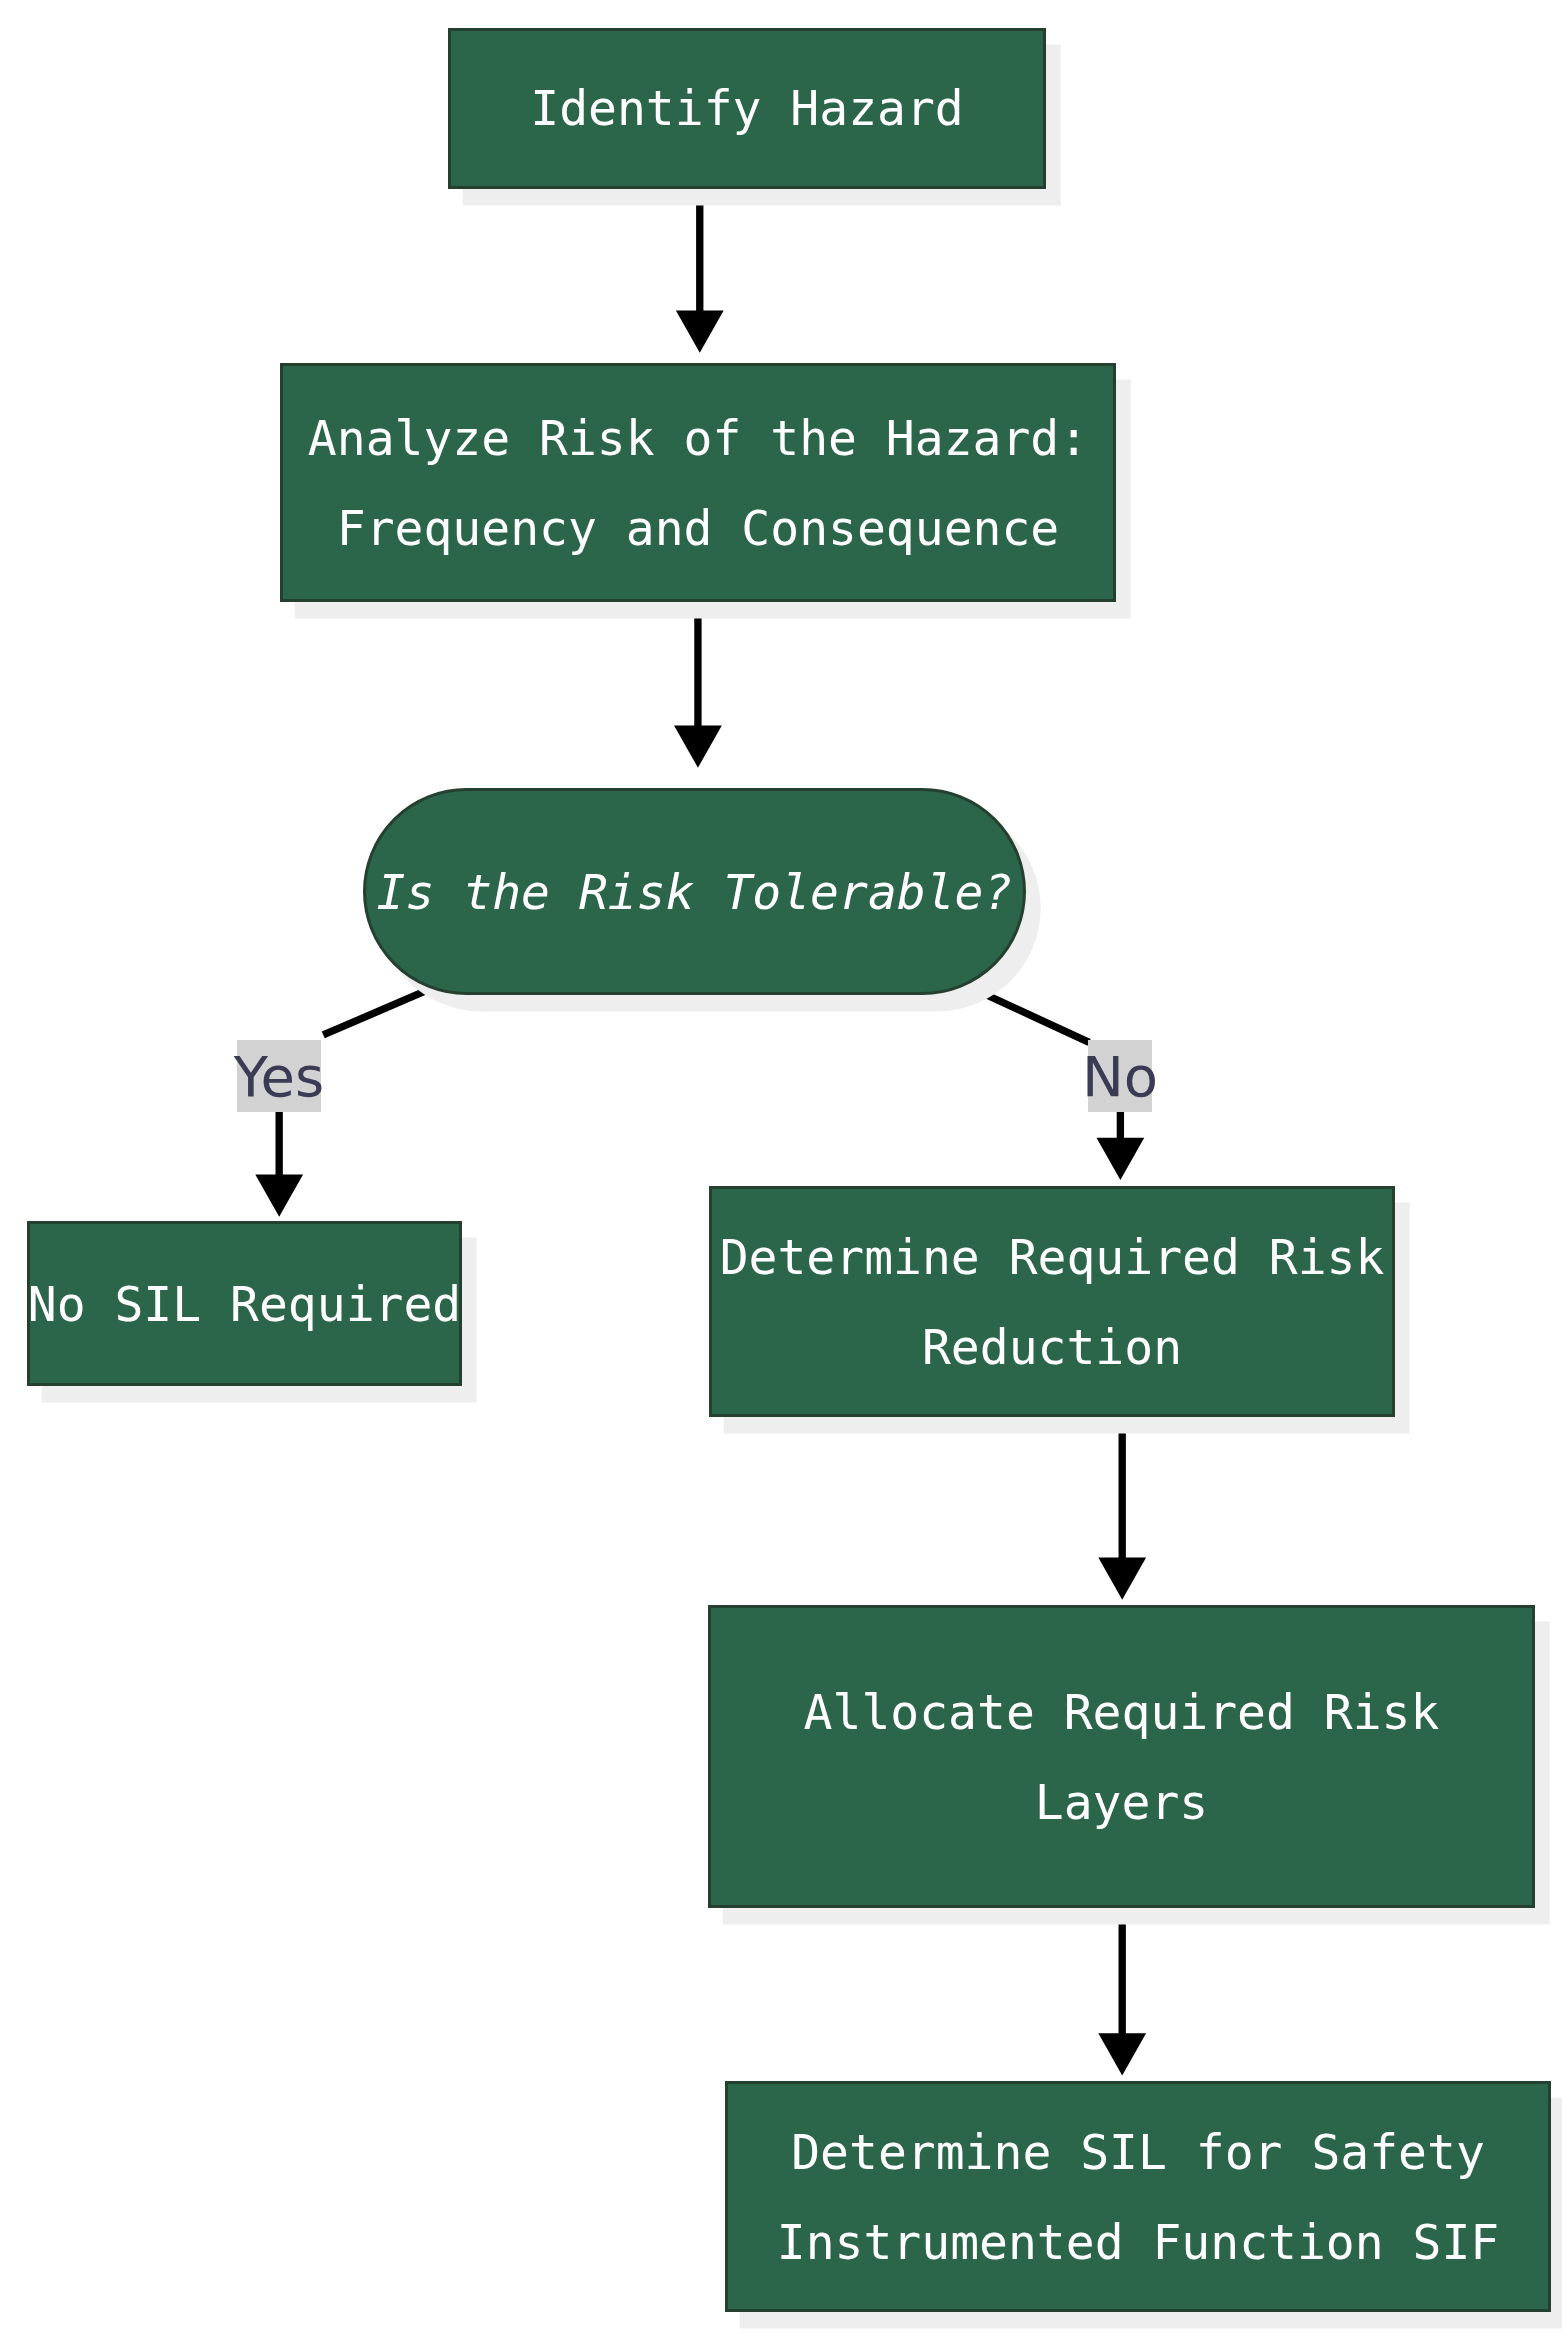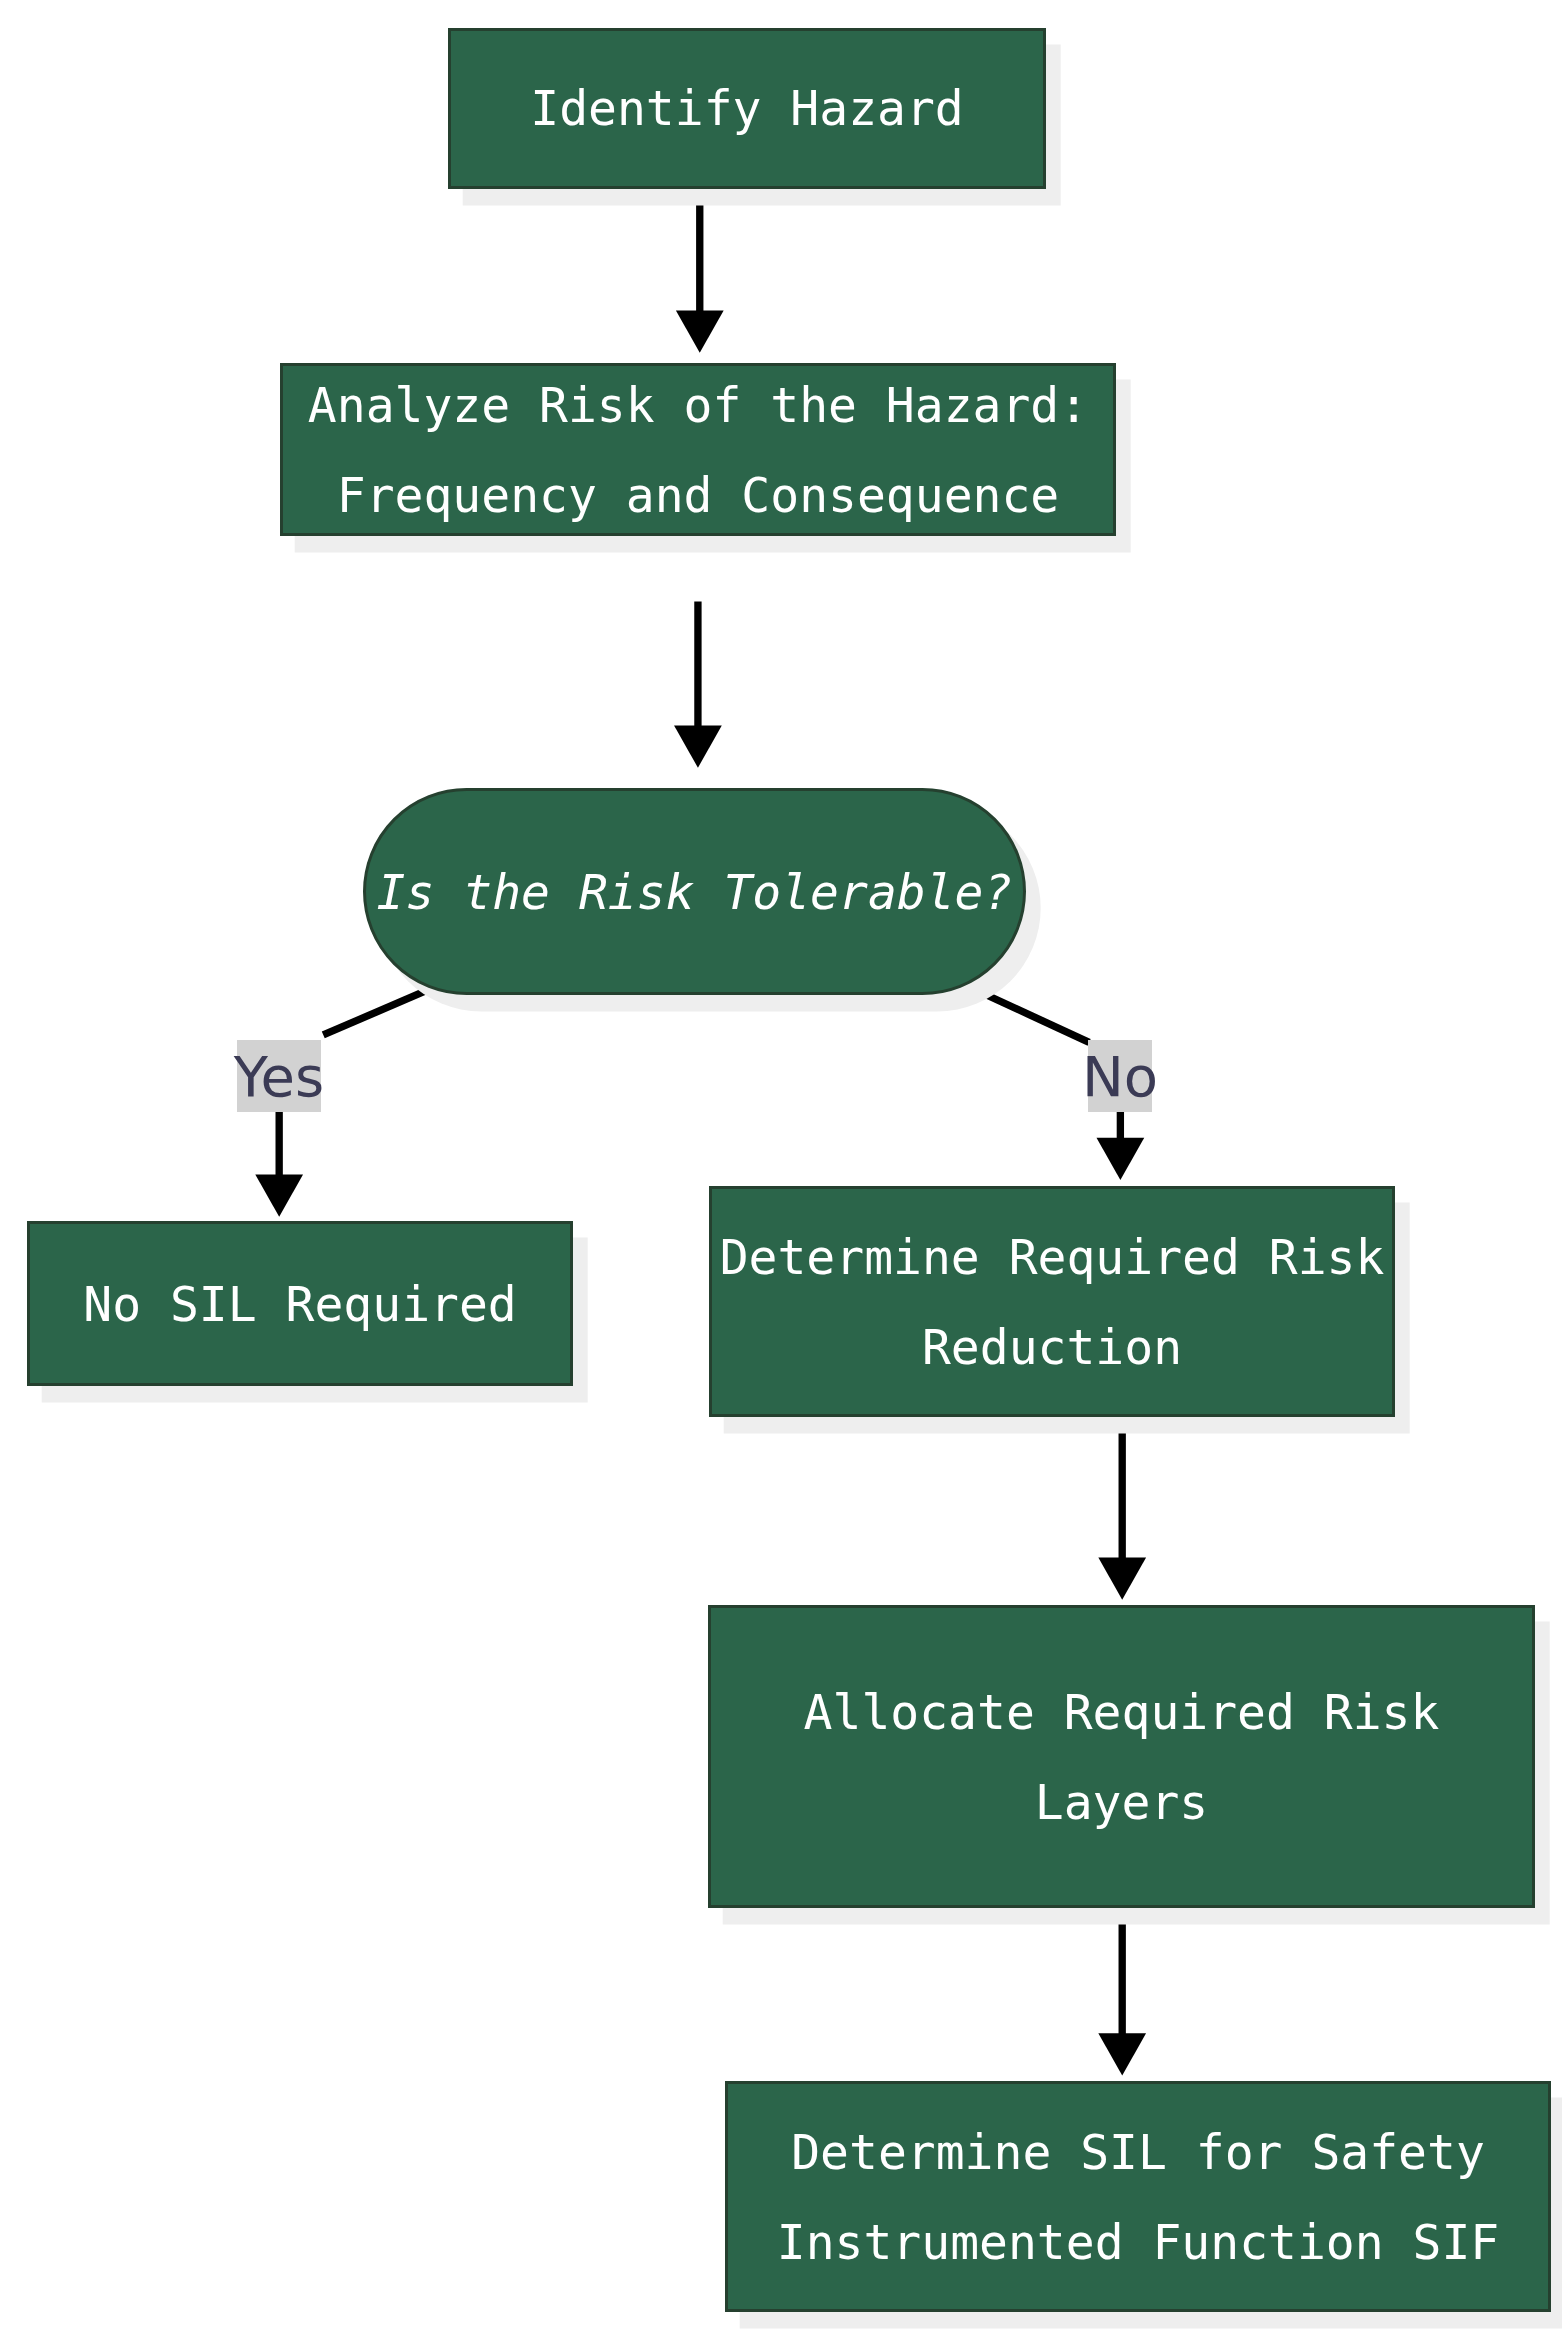--- a/index.html
+++ b/index.html
@@ -110,34 +110,34 @@
     <g>
       <line class="edge-stroke" x1="1222" y1="2078" x2="1222" y2="2218"></line>
       <polygon class="arrow-head" points="1196,2214 1248,2214 1222,2260"></polygon>
     </g>
   </svg>
 
   <div class="node" style="left:448px; top:27.5px; width:598px; height:161px;">
     <div class="node-line">Identify Hazard</div>
   </div>
 
-  <div class="node" style="left:280px; top:363px; width:836px; height:173px;">
+  <div class="node" style="left:280px; top:363px; width:836px; height:239px;">
     <div class="node-line">Analyze Risk of the Hazard:</div>
     <div class="node-line">Frequency and Consequence</div>
   </div>
 
   <div class="node stadium" style="left:363px; top:788px; width:663px; height:207px;font-style:italic;">
     <div class="node-line">Is the Risk Tolerable?</div>
   </div>
 
   <div class="edge-label" style="left:237px; top:1024px; width:84px; height:72px;">Yes</div>
 
   <div class="edge-label" style="left:1088px; top:1024px; width:64px; height:72px;">No</div>
 
-  <div class="node" style="left:27px; top:1221px; width:546px; height:165px;">
+  <div class="node" style="left:27px; top:1221px; width:435px; height:165px;">
     <div class="node-line">No SIL Required</div>
   </div>
 
   <div class="node" style="left:709px; top:1186px; width:686px; height:231px;">
     <div class="node-line">Determine Required Risk</div>
     <div class="node-line">Reduction</div>
   </div>
 
   <div class="node" style="left:708px; top:1605px; width:827px; height:303px;">
     <div class="node-line">Allocate Required Risk</div>

